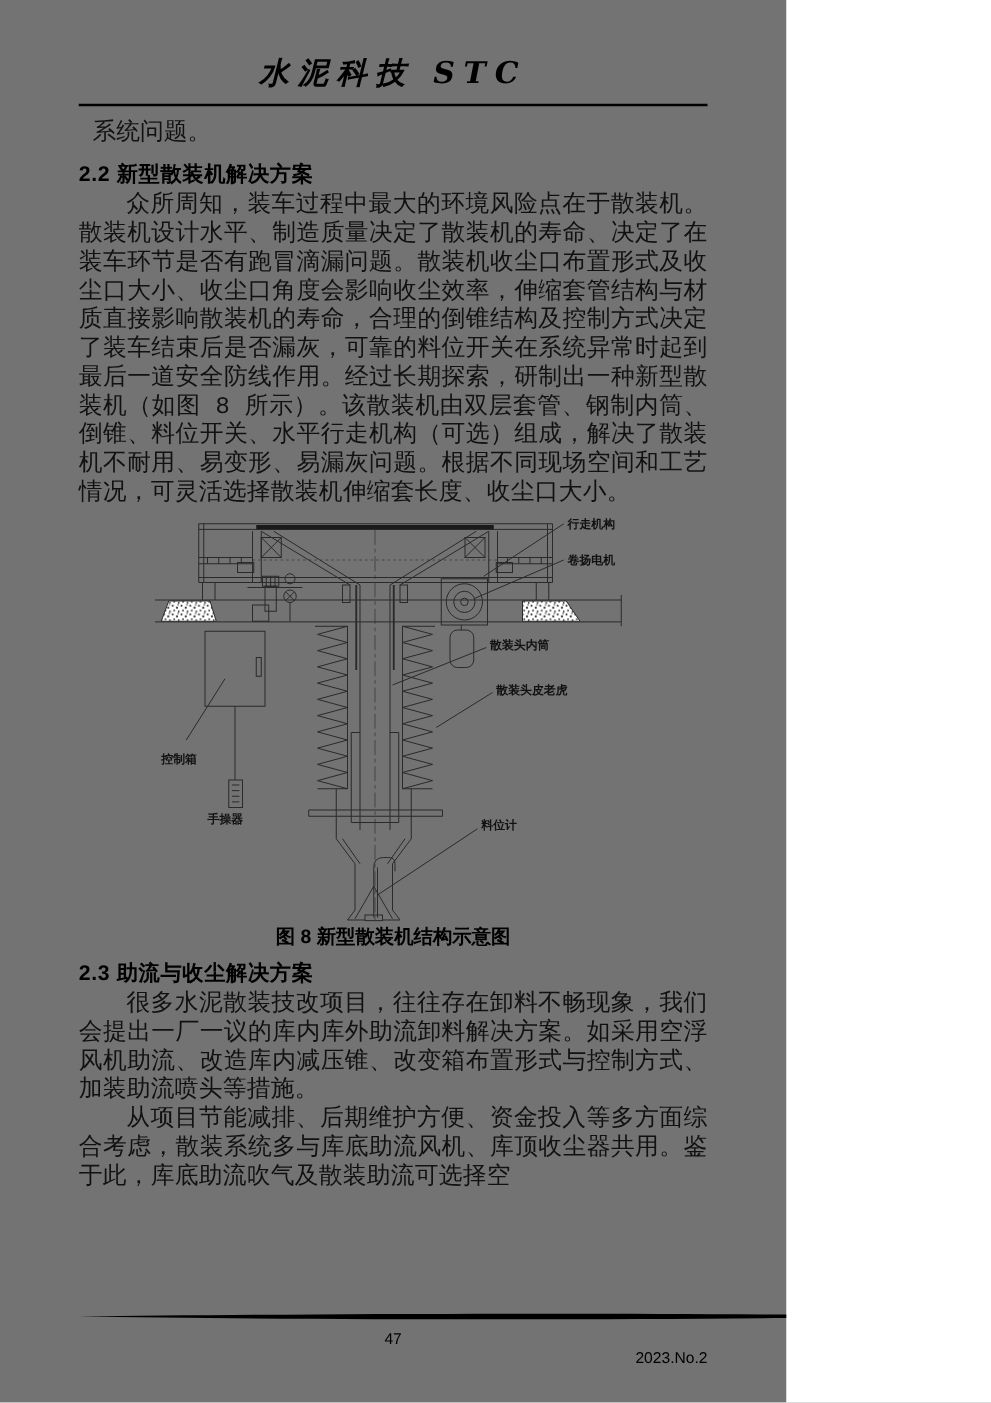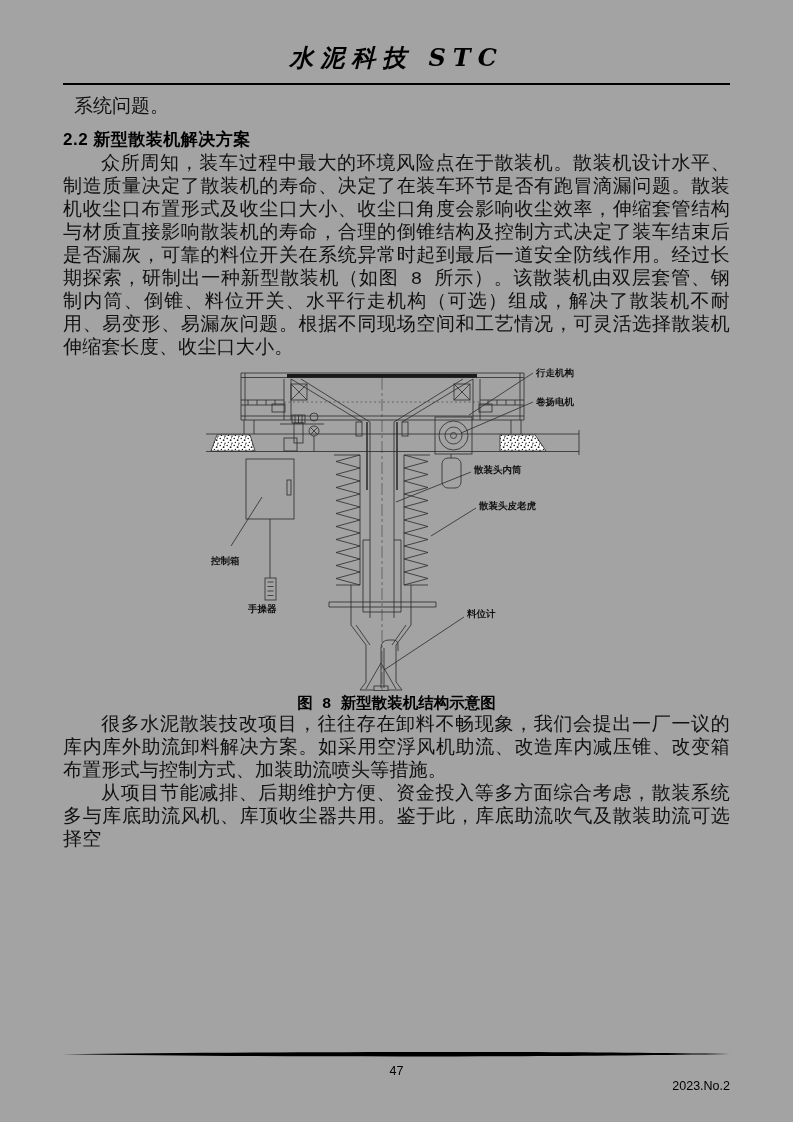--- a/index.html
+++ b/index.html
@@ -1,17 +1,17 @@
 <!DOCTYPE html>
 <html><head>
 <meta charset="utf-8">
 <style>
   html,body { margin:0; padding:0; background:#ffffff; }
   .page {
-    position:relative; width:793px; height:1122px; background:#a3a3a3;
+    position:relative; width:629px; height:1122px; background:#737373;
     overflow:hidden; color:#111;
     font-family:"Liberation Serif","DejaVu Serif",serif;
   }
   .journal-title {
     margin-top:42px; text-align:center;
     font-family:"DejaVu Serif",serif; font-style:italic; font-weight:600;
     font-size:24px; letter-spacing:7px; color:#000;
   }
   .header-rule { margin:9px 63px 0 63px; border-top:2.2px solid #000; height:0; }
   .carryover { margin:5px 63px 0 74px; font-size:19px; line-height:31px; }
@@ -19,21 +19,21 @@
     margin:7px 63px 2px 63px; font-size:17px; font-weight:bold;
     font-family:"Liberation Sans","DejaVu Sans",sans-serif; letter-spacing:0.5px; color:#000;
   }
   .para {
     margin:0 63px; font-size:19px; line-height:23px;
     text-align:justify; text-indent:2em; letter-spacing:0.2px;font-family:Liberation Mono, monospace;
   }
   .figure-block { margin-top:0; text-align:center; }
   .figure-block svg { display:block; margin:0 auto; }
   .fig-caption {
-    font-family:Liberation Mono, monospace;
+    font-family:Liberation Sans, sans-serif;
     font-size:15.5px; font-weight:600; margin-top:1px; color:#000;
   }
   .diagram-label {
     font-family:"Liberation Sans","DejaVu Sans",sans-serif;
     font-size:9.5px; font-weight:600; fill:#111;
   }
   .footer { position:absolute; left:63px; right:63px; top:1044px; }
   .footer-row {
     position:relative; margin-top:2px; height:18px;
     font-family:"Liberation Sans","DejaVu Sans",sans-serif; font-size:12.5px; color:#000;
@@ -158,20 +158,21 @@
       <text class="diagram-label" x="352" y="45">卷扬电机</text>
       <text class="diagram-label" x="290" y="113">散装头内筒</text>
       <text class="diagram-label" x="295" y="149">散装头皮老虎</text>
       <text class="diagram-label" x="283" y="257">料位计</text>
       <text class="diagram-label" x="27" y="204">控制箱</text>
       <text class="diagram-label" x="64" y="252">手操器</text>
     </svg>
     <div class="fig-caption">图 8 新型散装机结构示意图</div>
   </div>
 
+  <div class="sec-heading">2.3 助流与收尘解决方案</div>
   <div class="para">很多水泥散装技改项目，往往存在卸料不畅现象，我们会提出一厂一议的库内库外助流卸料解决方案。如采用空浮风机助流、改造库内减压锥、改变箱布置形式与控制方式、加装助流喷头等措施。</div>
   <div class="para">从项目节能减排、后期维护方便、资金投入等多方面综合考虑，散装系统多与库底助流风机、库顶收尘器共用。鉴于此，库底助流吹气及散装助流可选择空</div>
 
   <div class="footer">
     <svg width="667" height="7" viewBox="0 0 667 7">
       <path d="M0,3.2 C180,0.9 480,-0.4 667,3.0 C480,6.4 180,6.0 0,3.2 Z" fill="#000"></path>
     </svg>
     <div class="footer-row">
       <span class="page-num">47</span>
       <span class="issue">2023.No.2</span>

